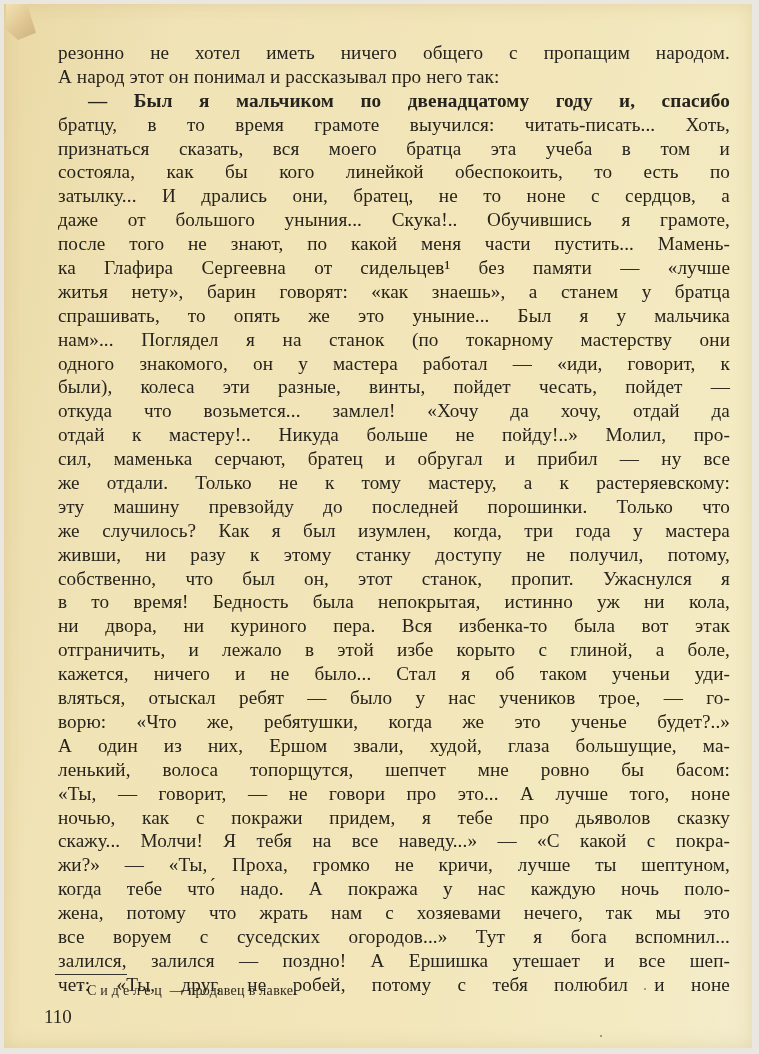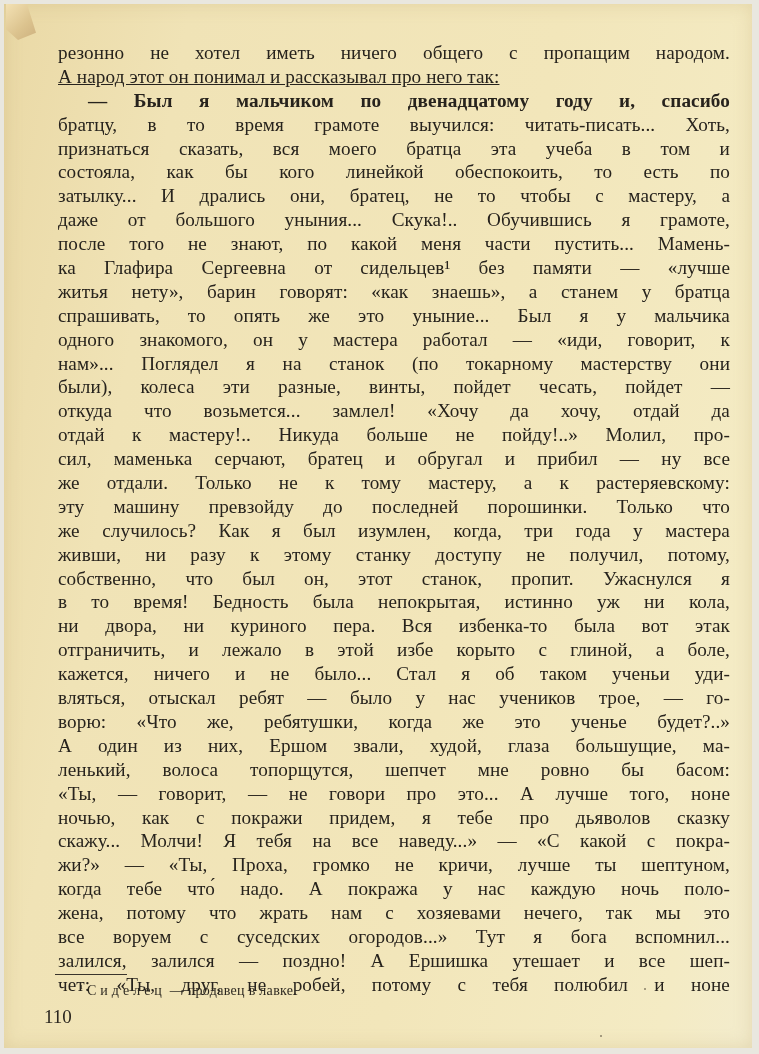--- a/index.html
+++ b/index.html
@@ -21,21 +21,21 @@
   }
   .text {
     position: absolute; left: 54px; top: 37px; width: 672px;
     color: #27231d; font-size: 19.2px; line-height: 23.9px;
     letter-spacing: 0.1px;
   }
   .line {
     display: block; white-space: nowrap; text-align: justify;
     text-align-last: justify; height: 23.9px;
   }
-  .line.last { text-align-last: left; text-decoration: underline; }
+  .line.last { text-align-last: left; }
   .line.indent { padding-left: 30px; font-weight: bold; }
   .rule {
     position: absolute; left: 51px; top: 970px; width: 72px; height: 1px;
     background: #3a352c;
   }
   .footnote {
     position: absolute; left: 76px; top: 979px; color: #2c2820;
     font-size: 14px; letter-spacing: 0.3px;
   }
   .footnote .sup { font-size: 9px; vertical-align: 4px; margin-right: 4px; }
@@ -52,28 +52,28 @@
 <div class="page">
   <div class="fold"></div>
 
   <div class="text" id="body-text">
       <span class="line">резонно не хотел иметь ничего общего с пропащим народом.</span>
       <span class="line last">А народ этот он понимал и рассказывал про него так:</span>
       <span class="line indent">— Был я мальчиком по двенадцатому году и, спасибо</span>
       <span class="line">братцу, в то время грамоте выучился: читать-писать... Хоть,</span>
       <span class="line">признаться сказать, вся моего братца эта учеба в том и</span>
       <span class="line">состояла, как бы кого линейкой обеспокоить, то есть по</span>
-      <span class="line">затылку... И дрались они, братец, не то чтобы с мастеру, а</span>
+      <span class="line">затылку... И дрались они, братец, не то ноне с сердцов, а</span>
       <span class="line">даже от большого уныния... Скука!.. Обучившись я грамоте,</span>
       <span class="line">после того не знают, по какой меня части пустить... Мамень-</span>
       <span class="line">ка Глафира Сергеевна от сидельцев¹ без памяти — «лучше</span>
       <span class="line">житья нету», барин говорят: «как знаешь», а станем у братца</span>
       <span class="line">спрашивать, то опять же это уныние... Был я у мальчика</span>
+      <span class="line">нам»... Поглядел я на станок (по токарному мастерству они</span>
       <span class="line">одного знакомого, он у мастера работал — «иди, говорит, к</span>
-      <span class="line">нам»... Поглядел я на станок (по токарному мастерству они</span>
       <span class="line">были), колеса эти разные, винты, пойдет чесать, пойдет —</span>
       <span class="line">откуда что возьмется... замлел! «Хочу да хочу, отдай да</span>
       <span class="line">отдай к мастеру!.. Никуда больше не пойду!..» Молил, про-</span>
       <span class="line">сил, маменька серчают, братец и обругал и прибил — ну все</span>
       <span class="line">же отдали. Только не к тому мастеру, а к растеряевскому:</span>
       <span class="line">эту машину превзойду до последней порошинки. Только что</span>
       <span class="line">же случилось? Как я был изумлен, когда, три года у мастера</span>
       <span class="line">живши, ни разу к этому станку доступу не получил, потому,</span>
       <span class="line">собственно, что был он, этот станок, пропит. Ужаснулся я</span>
       <span class="line">в то время! Бедность была непокрытая, истинно уж ни кола,</span>

